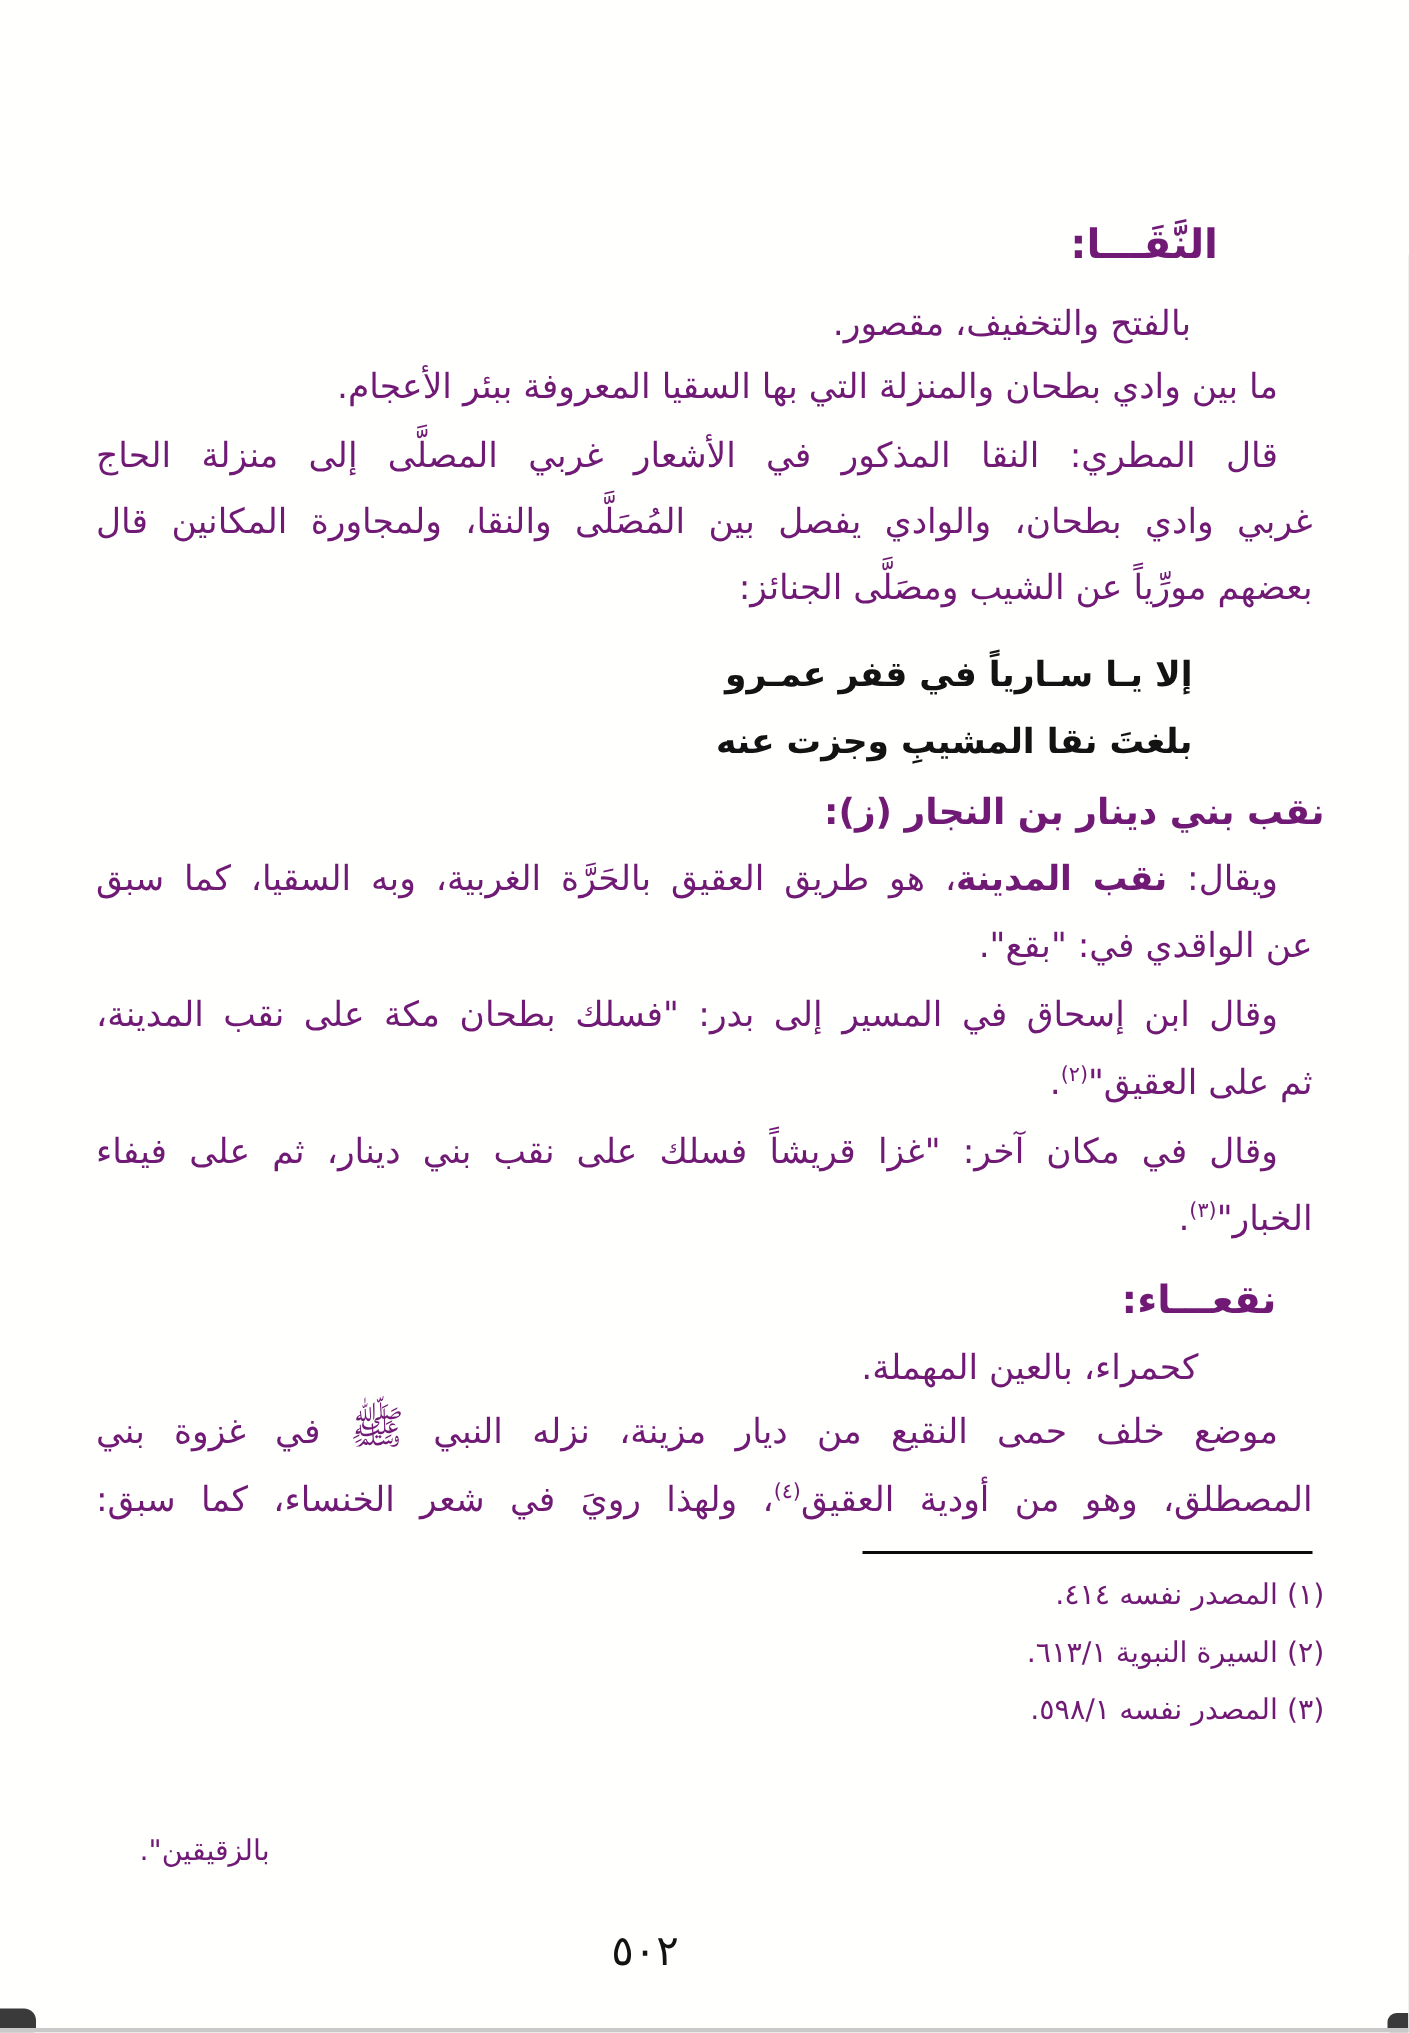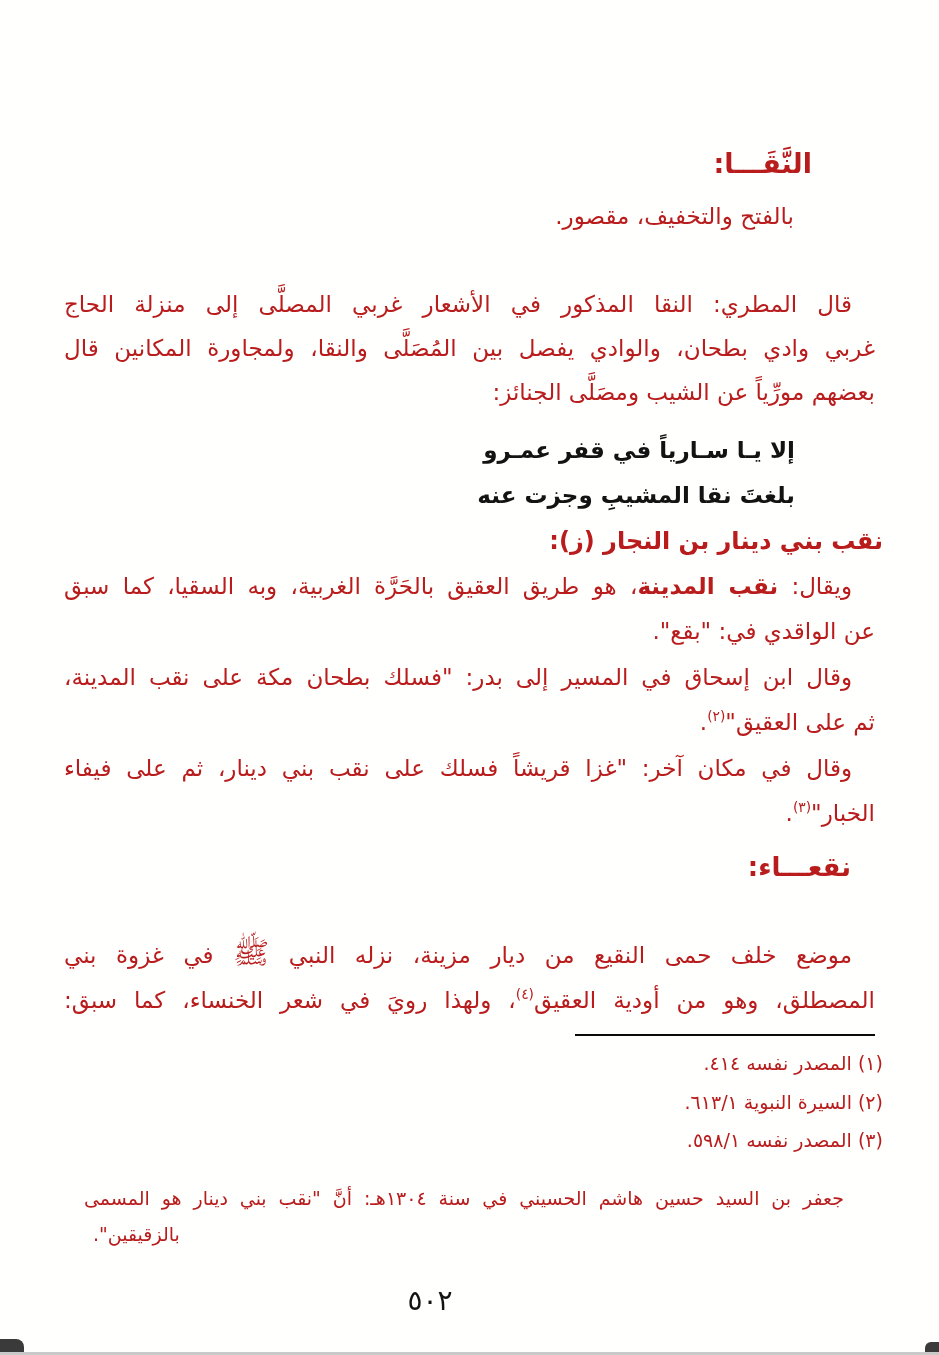--- a/index.html
+++ b/index.html
@@ -13,21 +13,21 @@
     color:#121212;
   }
   .ln{
     position:absolute;
     direction:rtl;
     unicode-bidi:plaintext;
     font-size:23px;
     line-height:1.35;
     white-space:nowrap;
     text-align:right;
-    color:#b91c1c;
+    color:#701a75;
   }
   .just{
     white-space:normal;
     text-align:justify;
     text-align-last:justify;
   }
   .hd{font-weight:bold;}
   .b{font-weight:bold;}
   .fn{font-size:19px;}
   sup{
@@ -60,20 +60,21 @@
 </style>
 </head>
 <body>
 
 <div class="page">
 
   <div class="ln hd" style="top:146px;right:127px;font-size:27px;">النَّقَـــا:</div>
 
   <div class="ln" style="top:201px;right:145px;">بالفتح والتخفيف، مقصور.</div>
 
+  <div class="ln" style="top:243px;right:87px;">ما بين وادي بطحان والمنزلة التي بها السقيا المعروفة ببئر الأعجام.</div>
 
   <div class="ln just" style="top:289px;right:87px;width:788px;">قال المطري: النقا المذكور في الأشعار غربي المصلَّى إلى منزلة الحاج</div>
 
   <div class="ln just" style="top:333px;right:64px;width:811px;">غربي وادي بطحان، والوادي يفصل بين المُصَلَّى والنقا، ولمجاورة المكانين قال</div>
 
   <div class="ln" style="top:377px;right:64px;">بعضهم مورِّياً عن الشيب ومصَلَّى الجنائز:</div>
 
   <div class="poem-row" style="top:437px;right:144px;width:648px;">
     <span>إلا يـا سـارياً في قفر عمـرو</span>
   </div>
@@ -91,35 +92,35 @@
   <div class="ln just" style="top:662px;right:87px;width:788px;">وقال ابن إسحاق في المسير إلى بدر: "فسلك بطحان مكة على نقب المدينة،</div>
 
   <div class="ln" style="top:707px;right:64px;"><span>ثم على العقيق"</span><sup>(٢)</sup><span>.</span></div>
 
   <div class="ln just" style="top:753px;right:87px;width:788px;">وقال في مكان آخر: "غزا قريشاً فسلك على نقب بني دينار، ثم على فيفاء</div>
 
   <div class="ln" style="top:798px;right:64px;"><span>الخبار"</span><sup>(٣)</sup><span>.</span></div>
 
   <div class="ln hd" style="top:850px;right:88px;font-size:26px;">نقعـــاء:</div>
 
+  <div class="ln" style="top:897px;right:140px;">كحمراء، بالعين المهملة.</div>
 
   <div class="ln just" style="top:940px;right:87px;width:788px;"><span>موضع خلف حمى النقيع من ديار مزينة، نزله النبي </span><span style="font-size:30px;line-height:0;">ﷺ</span><span> في غزوة بني</span></div>
 
   <div class="ln just" style="top:985px;right:64px;width:811px;"><span>المصطلق، وهو من أودية العقيق</span><sup>(٤)</sup><span>، ولهذا رويَ في شعر الخنساء، كما سبق:</span></div>
 
   <div class="sep" style="top:1034px;right:64px;width:300px;"></div>
 
   <div class="ln fn" style="top:1051px;right:56px;">(١) المصدر نفسه ٤١٤.</div>
 
   <div class="ln fn" style="top:1090px;right:56px;">(٢) السيرة النبوية ٦١٣/١.</div>
 
   <div class="ln fn" style="top:1128px;right:56px;">(٣) المصدر نفسه ٥٩٨/١.</div>
 
 
-  <div class="ln fn just" style="top:1186px;right:95px;width:760px;">جعفر بن السيد حسين هاشم الحسيني في سنة ١٣٠٤هـ: أنَّ "نقب بني دينار هو المسمى</div>
 
   <div class="ln fn" style="top:1222px;left:93px;text-align:left;">بالزقيقين".</div>
 
   <div class="pagenum" style="top:1284px;left:375px;width:110px;">٥٠٢</div>
 
   <div class="artifact" style="left:0;top:1339px;width:24px;height:16px;border-radius:0 8px 2px 0;"></div>
   <div class="artifact" style="left:925px;top:1342px;width:14px;height:13px;border-radius:6px 0 0 2px;"></div>
   <div class="edge" style="left:0;top:1352px;width:939px;height:3px;"></div>
 
 </div>

